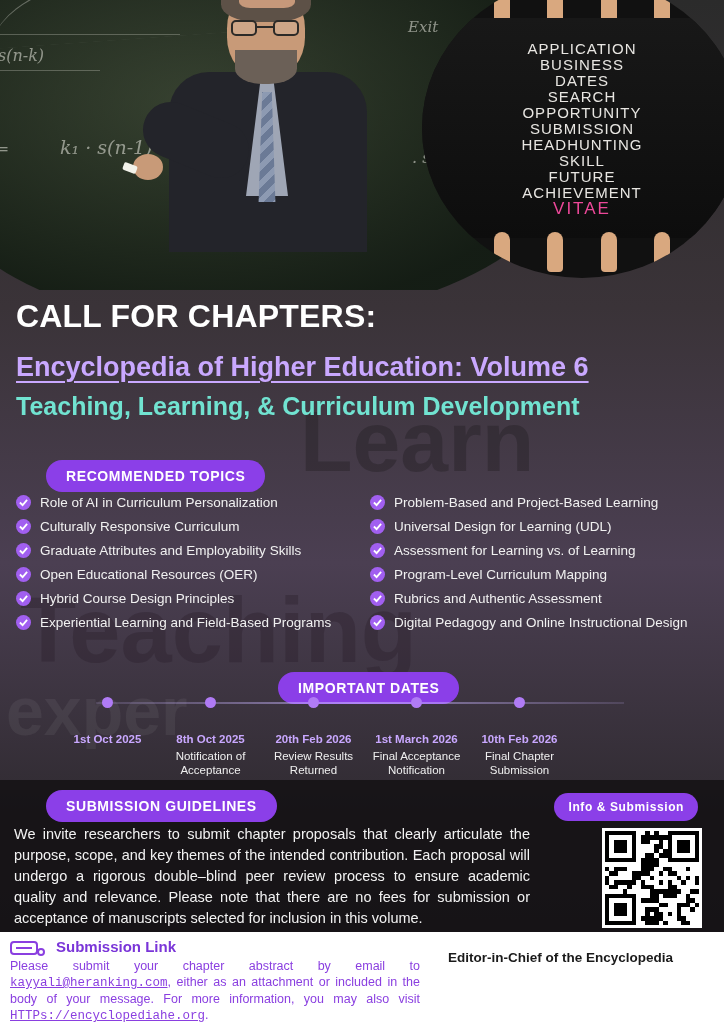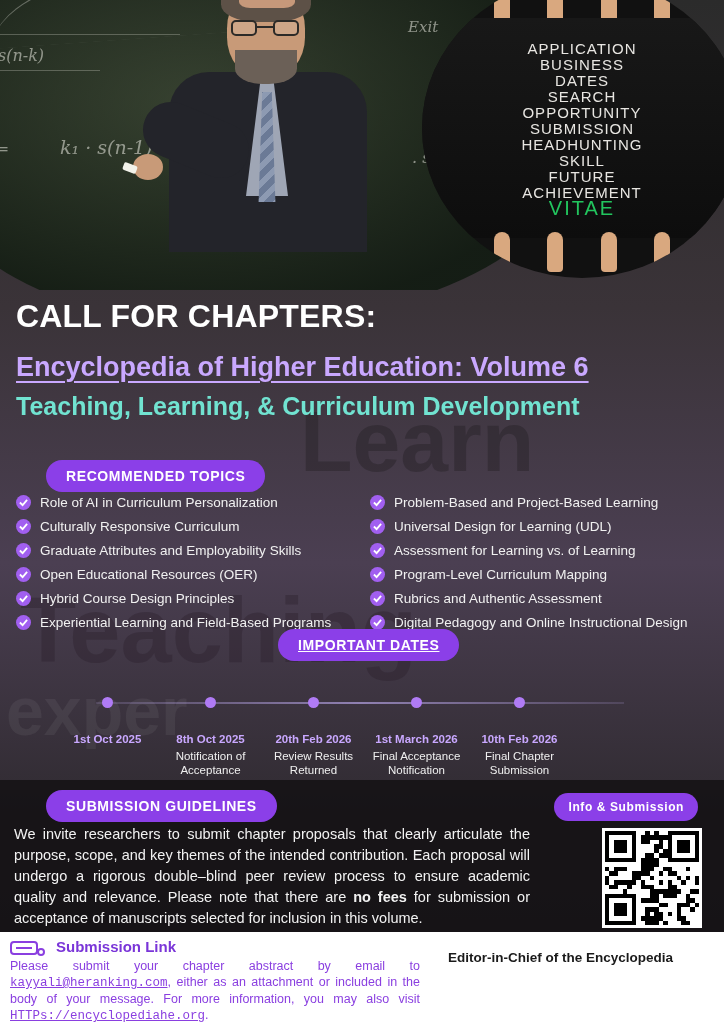--- a/index.html
+++ b/index.html
@@ -114,21 +114,21 @@
   }
   .hr-words {
     position: absolute; inset: 0;
     display: flex; flex-direction: column; align-items: center; justify-content: center;
     gap: 1px;
     font-family: "Liberation Sans", sans-serif;
     color: #e8e6e2; font-size: 15px; letter-spacing: 1px;
     text-align: center;
   }
   .hr-words span { white-space: nowrap; line-height: 15px; }
-  .hr-vitae { color: #22c55e; font-size: 20px; letter-spacing: 2px; }
+  .hr-vitae { color: #ec4899; font-size: 17px; letter-spacing: 2px; }
 
   
   .watermark {
     position: absolute; color: rgba(255,255,255,0.06);
     font-weight: 700; pointer-events: none;
   }
   .wm-learn { top: 392px; left: 300px; font-size: 86px; color: rgba(30,25,30,0.35); }
   .wm-teaching { top: 578px; left: 20px; font-size: 92px; color: rgba(40,30,40,0.35); }
   .wm-exper { top: 672px; left: 6px; font-size: 68px; color: rgba(255,255,255,0.06); }
 
@@ -151,21 +151,21 @@
     position: absolute;
     background: #8b3fe8;
     color: #ffffff;
     border-radius: 20px;
     font-size: 14px; font-weight: 700;
     letter-spacing: 0.6px;
     padding: 8px 20px;
     text-align: center;
   }
   .pill-topics { top: 460px; left: 46px; }
-  .pill-dates  { top: 629px; left: 278px; text-decoration: underline; }
+  .pill-dates  { top: 672px; left: 278px; }
   .pill-guide  { top: 790px; left: 46px; }
   .pill-info {
     top: 793px; right: 26px; background: #8b3fe8; font-size: 12px;
     padding: 7px 14px; border-radius: 16px;
   }
 
   
   .topics {
     position: absolute; top: 494px; left: 16px; width: 692px;
     display: flex; gap: 18px;
@@ -198,21 +198,21 @@
 
   
   .guidelines-bg {
     position: absolute; top: 780px; left: 0; width: 724px; height: 152px;
     background: rgba(18,16,18,0.82);
   }
   .guidelines-text {
     position: absolute; top: 824px; left: 14px; width: 516px;
     color: #f2f2f2; font-size: 14.5px; line-height: 21px; text-align: justify;
   }
-  .guidelines-text b { font-weight: 700; }
+  .guidelines-text b { font-weight: 400; }
 
   
   .qr {
     position: absolute; top: 828px; right: 22px; width: 100px; height: 100px;
     background: #ffffff; padding: 3px;
   }
   .qr-grid { width: 100%; height: 100%; display: grid; grid-template-columns: repeat(21, 1fr); grid-template-rows: repeat(21, 1fr); }
   .qr-grid i { background: #000; }
 
   

